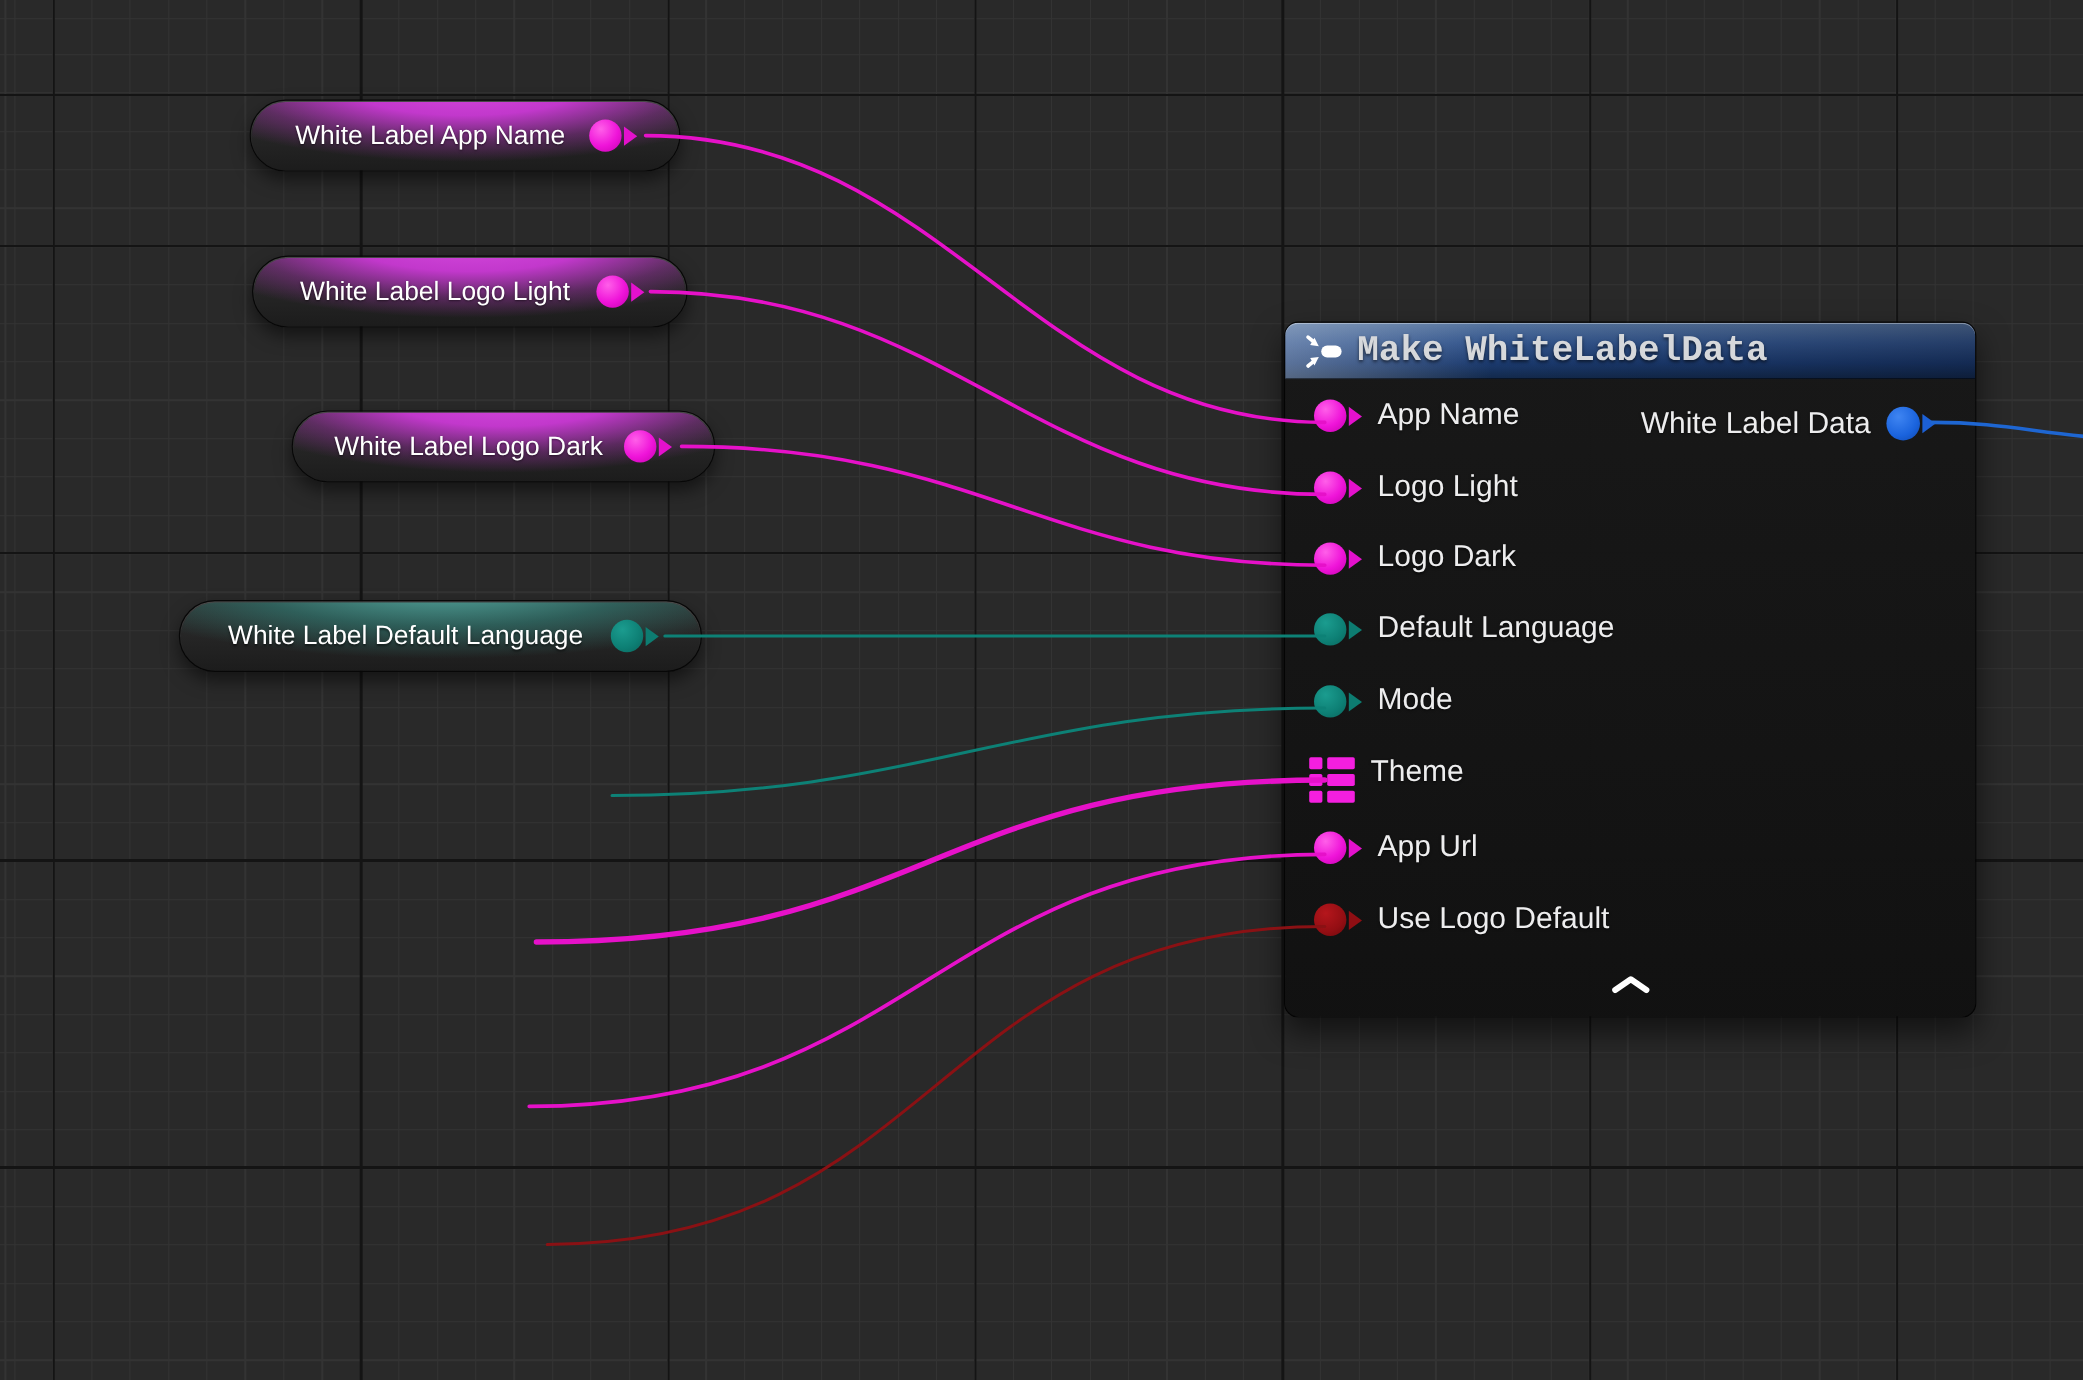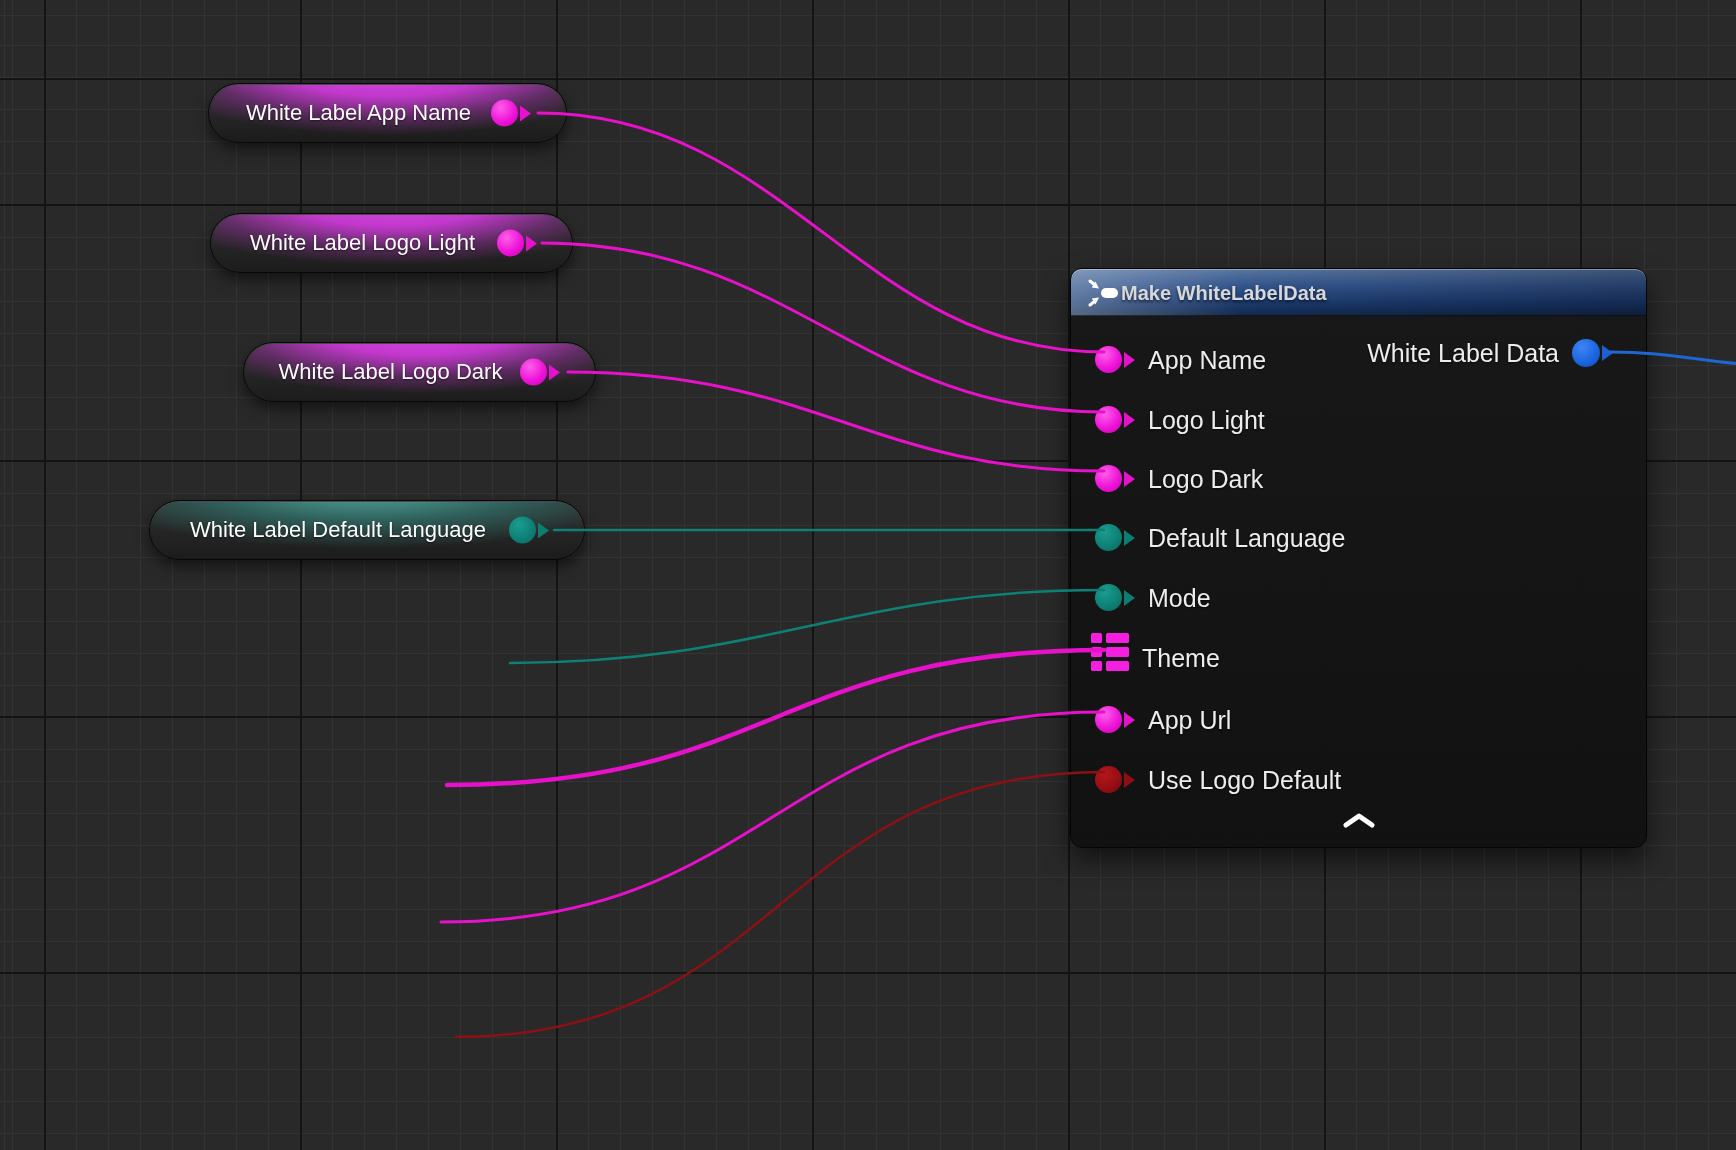--- a/index.html
+++ b/index.html
@@ -69,24 +69,24 @@
   .node-header{
     position:absolute;left:0;top:0;right:0;height:47px;
     border-radius:10.5px 10.5px 0 0;
     background:
       linear-gradient(90deg, rgba(210,220,235,.35) 0%, rgba(210,220,235,0) 30%, rgba(0,0,10,.28) 100%),
       linear-gradient(180deg, #57759f 0%, #33558c 35%, #1b3a6e 72%, #122849 100%);
     box-shadow:inset 0 1px 0 rgba(255,255,255,.35), inset 0 -1px 0 rgba(0,0,0,.5);
     display:flex;align-items:center;padding-left:16px;box-sizing:border-box;
   }
   .node-title{
-    color:#d6d8db;font-size:20px;font-weight:bold;line-height:1;
-    text-shadow:0 2px 3px rgba(0,0,0,.6);white-space:nowrap;
-  }
-  .nrow{position:absolute;left:24px;height:40px;display:flex;align-items:flex-end;gap:13px;}
+    color:#d6d8db;font-size:30px;font-weight:bold;line-height:1;margin-left:10px;
+    text-shadow:0 2px 3px rgba(0,0,0,.6);white-space:nowrap;font-family:Liberation Mono, monospace;
+  }
+  .nrow{position:absolute;left:24px;height:40px;display:flex;align-items:flex-start;gap:13px;}
   .orow{position:absolute;right:33px;height:40px;display:flex;align-items:center;gap:13px;}
   .pin-label{color:#ededee;font-size:25px;line-height:1;white-space:nowrap;text-shadow:0 1px 2px rgba(0,0,0,.6);}
   .chevron{position:absolute;left:50%;top:543px;transform:translateX(-50%);line-height:0;}
 </style>
 </head>
 <body>
 
 <div class="canvas">
 
   <svg class="wires" width="1736" height="1150" viewBox="0 0 1736 1150">

